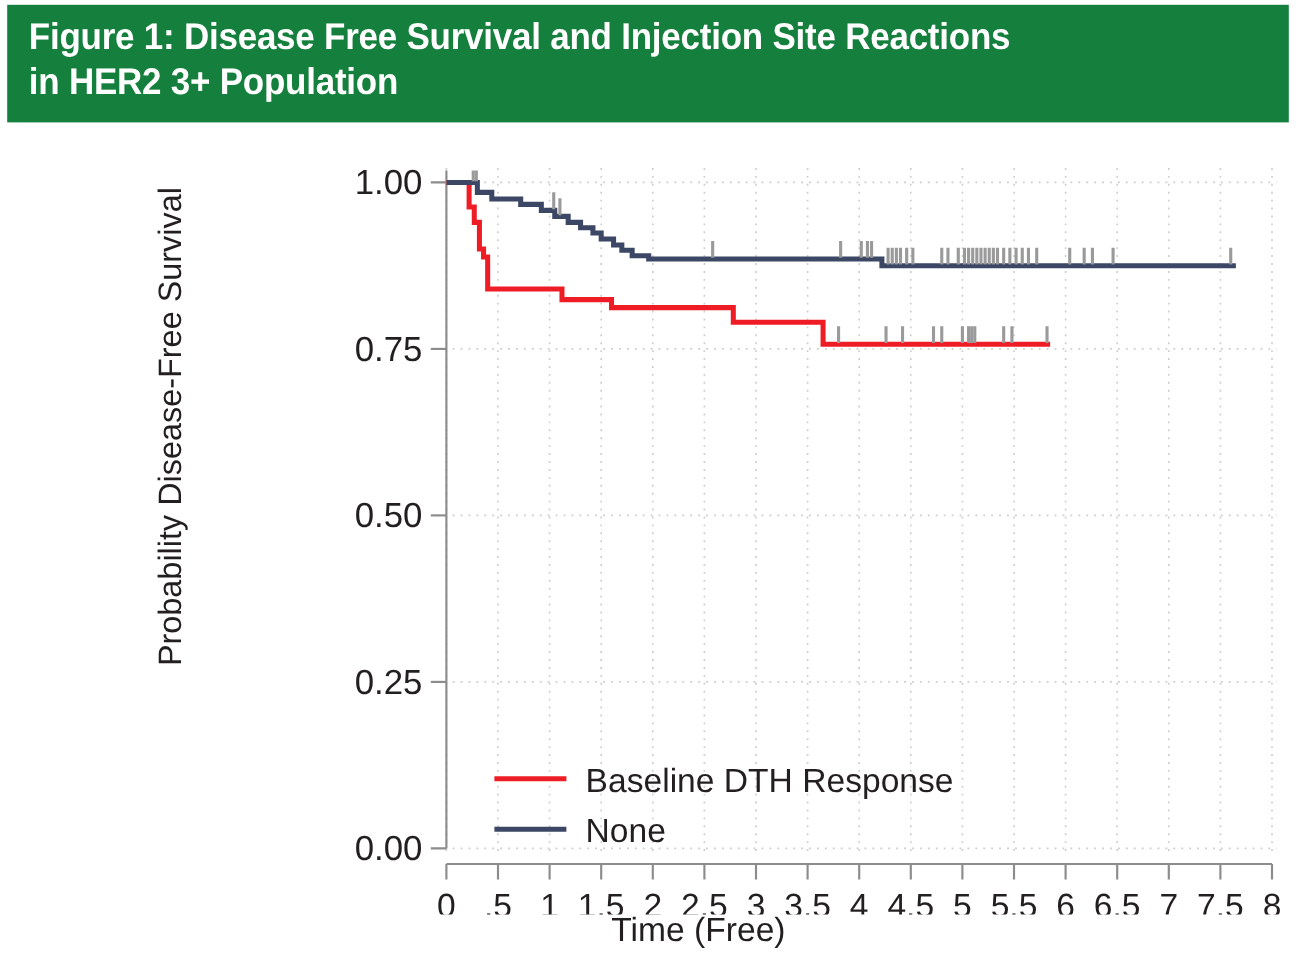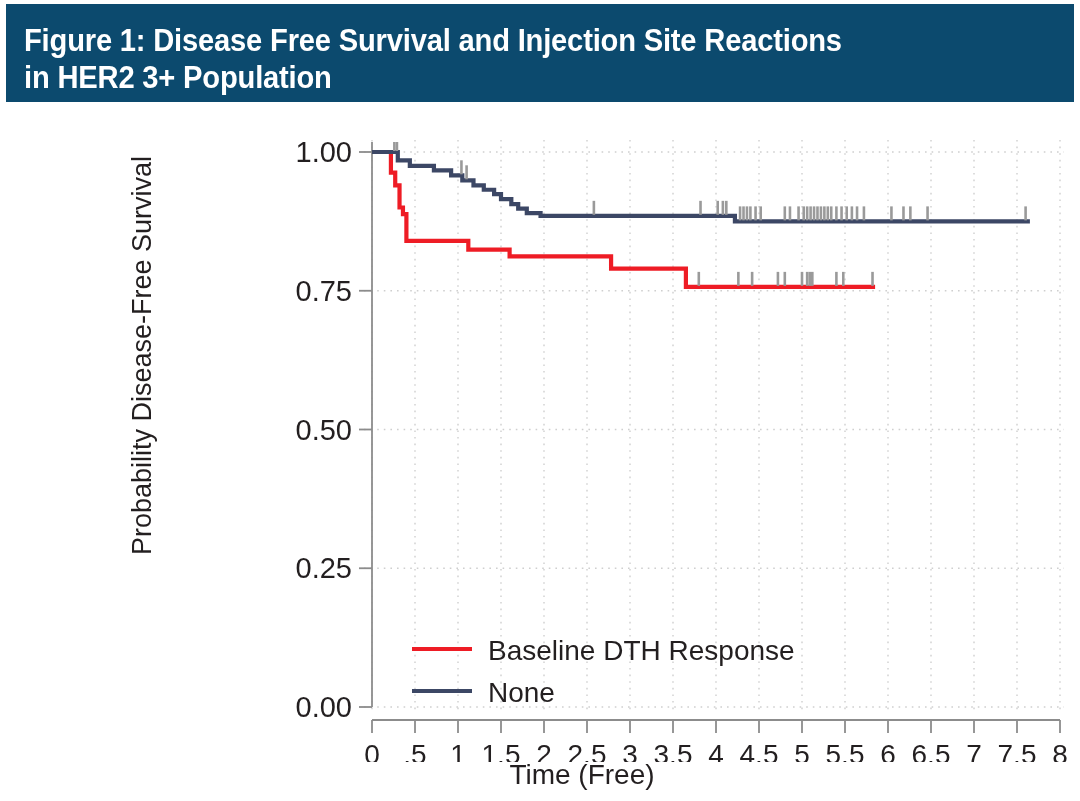--- a/index.html
+++ b/index.html
@@ -3,22 +3,22 @@
 <meta charset="utf-8">
 <style>
   html,body{margin:0;padding:0;background:#ffffff;}
   body{width:1080px;height:801px;overflow:hidden;
        font-family:"Liberation Sans",sans-serif;}
 
   #page{position:relative;width:1080px;height:801px;background:#fff;}
 
   
   .banner{position:absolute;left:6px;top:4px;width:1068px;height:98px;
-          background:#0c4a6e;box-sizing:border-box;
-          padding:18px 14px 0 18px;}
+          background:#15803d;box-sizing:border-box;
+          padding:8px 14px 0 18px;}
   .banner-text{color:#ffffff;font-weight:bold;font-size:31px;line-height:37px;
                letter-spacing:-0.2px;white-space:pre-line;
                font-family:"Liberation Sans",sans-serif;
                transform:scaleX(.94);transform-origin:left top;}
 
   
   .figure{position:absolute;left:0;top:102px;width:1080px;height:699px;}
   .plotsvg{display:block;}
 
   .ylabel{position:absolute;left:-58px;top:238px;width:400px;

